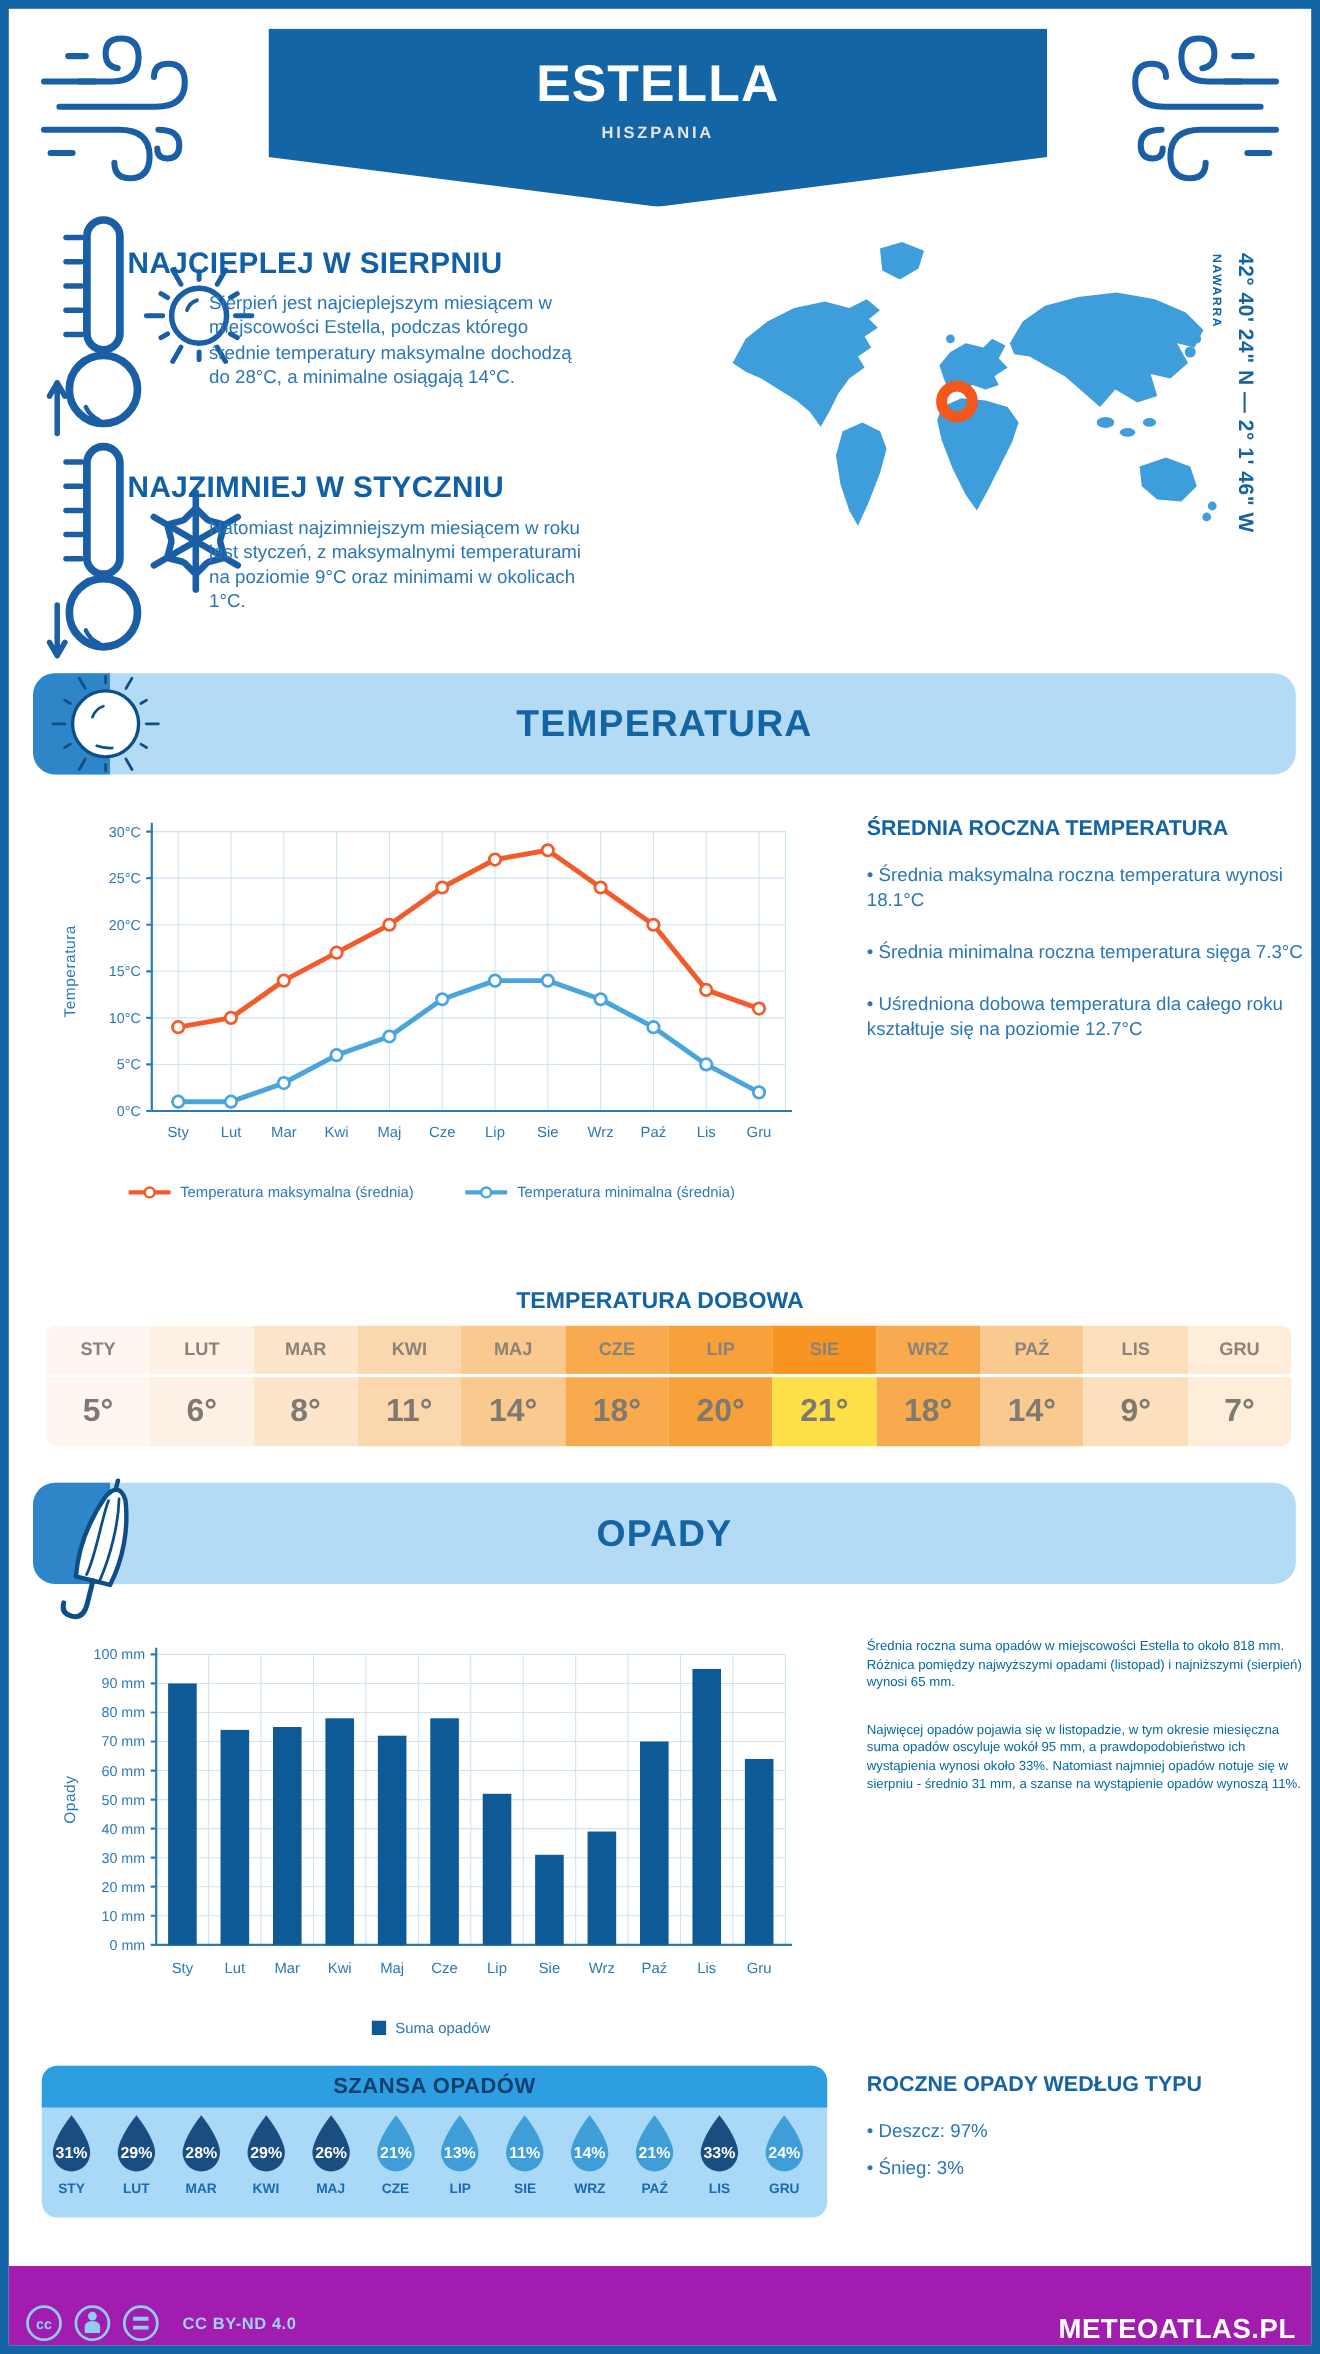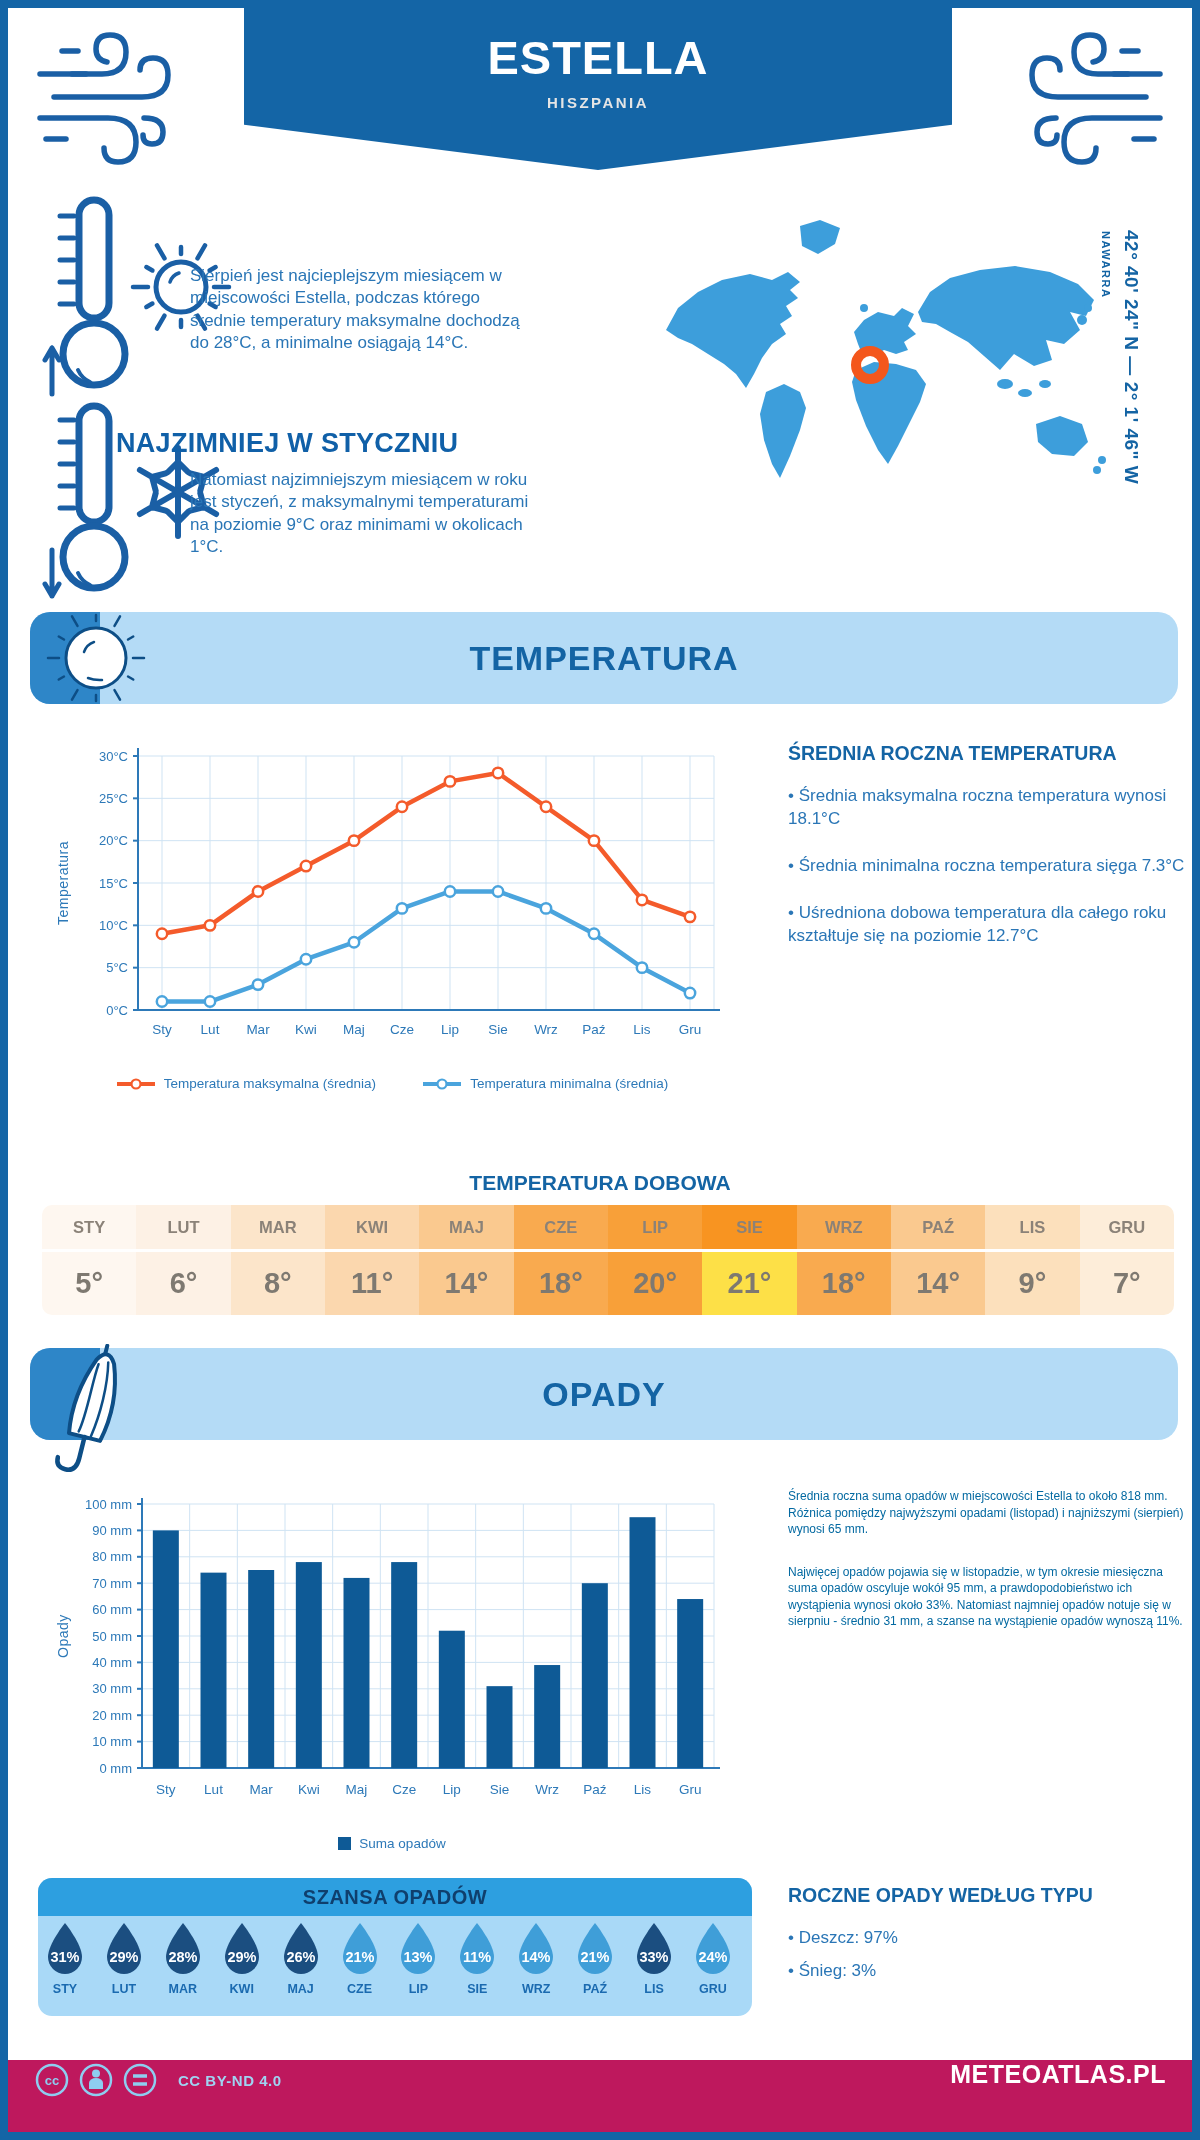--- a/index.html
+++ b/index.html
@@ -2,21 +2,21 @@
 <html><head>
 <meta charset="utf-8">
 <style>
   html,body{margin:0;padding:0;background:#e8e8e8;font-family:"Liberation Sans",sans-serif;}
   .page{position:relative;width:1200px;height:2140px;margin:0 auto;background:#fff;
         border:8px solid #1465a6;box-sizing:border-box;overflow:hidden;}
   .abs{position:absolute;}
   svg text{font-family:"Liberation Sans",sans-serif;}
 
   
-  .banner{left:236px;top:0;width:708px;height:162px;background:#1465a6;text-align:center;
+  .banner{left:236px;top:18px;width:708px;height:162px;background:#1465a6;text-align:center;
           clip-path:polygon(0 0,100% 0,100% 72%,50% 100%,0 72%);}
   .banner-title{margin:0;padding-top:22px;font-size:47px;font-weight:800;color:#fff;letter-spacing:1px;}
   .banner-sub{margin:0;padding-top:9px;font-size:15px;font-weight:600;color:#e5e5e5;letter-spacing:2.5px;}
   .wind-left{left:18px;top:10px;}
   .wind-right{right:18px;top:10px;transform:scaleX(-1);}
 
   
   .hl-title{font-size:27px;font-weight:800;color:#1060a8;letter-spacing:.3px;}
   .hl-text{font-size:17px;line-height:1.32;color:#2a76b6;}
   .t-warm-title{left:108px;top:194px;width:520px;}
@@ -68,22 +68,22 @@
 
   
   .chance{left:30px;top:1870px;width:714px;height:138px;background:#a9d9f7;border-radius:14px;}
   .chance .chead{height:38px;line-height:38px;background:#2d9fe0;border-radius:14px 14px 0 0;
                  text-align:center;font-size:20px;font-weight:800;color:#0f3f6d;letter-spacing:.5px;margin:0;}
   .drops{display:flex;justify-content:space-between;padding:5px 12px 0 0;}
   .drop{width:54px;text-align:center;}
   .drop .dm{font-size:12.5px;font-weight:700;color:#1a6ab0;margin-top:1px;}
 
   
-  .footer{left:0;right:0;bottom:0;height:72px;background:#be185d;display:flex;align-items:flex-start;
-          justify-content:space-between;padding:0 26px;}
+  .footer{left:0;right:0;bottom:0;height:72px;background:#a21caf;display:flex;align-items:flex-end;
+          justify-content:space-between;padding:0 14px;}
   .footer .lic{display:flex;align-items:center;gap:12px;}
   .footer .lic-text{font-size:15px;font-weight:700;color:#9fd3f2;letter-spacing:.5px;}
   .footer .site{font-size:25px;font-weight:800;color:#fff;letter-spacing:.5px;}
 </style>
 </head>
 <body>
 
 <div class="page">
 
   <svg class="abs wind-left" width="160" height="150" viewBox="0 0 160 150">
@@ -133,20 +133,21 @@
       <line x1="55" y1="90" x2="55" y2="97" stroke="#1a5fa5" stroke-width="4.5" stroke-linecap="round"></line>
       <line x1="38.50000000000001" y1="85.57883832488648" x2="31.00000000000001" y2="98.56921938165306" stroke="#1a5fa5" stroke-width="4.5" stroke-linecap="round"></line>
       <line x1="26.421161675113524" y1="73.5" x2="20.35898384862245" y2="77" stroke="#1a5fa5" stroke-width="4.5" stroke-linecap="round"></line>
       <line x1="22" y1="57.00000000000001" x2="7" y2="57.00000000000001" stroke="#1a5fa5" stroke-width="4.5" stroke-linecap="round"></line>
       <line x1="26.42116167511352" y1="40.500000000000014" x2="20.358983848622444" y2="37.000000000000014" stroke="#1a5fa5" stroke-width="4.5" stroke-linecap="round"></line>
       <line x1="38.499999999999986" y1="28.421161675113535" x2="30.99999999999998" y2="15.430780618346958" stroke="#1a5fa5" stroke-width="4.5" stroke-linecap="round"></line>
       <line x1="54.99999999999999" y1="24" x2="54.99999999999999" y2="17" stroke="#1a5fa5" stroke-width="4.5" stroke-linecap="round"></line>
       <line x1="71.5" y1="28.421161675113527" x2="79" y2="15.430780618346944" stroke="#1a5fa5" stroke-width="4.5" stroke-linecap="round"></line>
       <line x1="83.57883832488646" y1="40.499999999999986" x2="89.64101615137753" y2="36.999999999999986" stroke="#1a5fa5" stroke-width="4.5" stroke-linecap="round"></line>
     </svg>
+  <h2 class="abs hl-title t-warm-title">NAJCIEPLEJ W SIERPNIU</h2>
   <p class="abs hl-text t-warm-text">Sierpień jest najcieplejszym miesiącem w miejscowości Estella, podczas którego średnie temperatury maksymalne dochodzą do 28°C, a minimalne osiągają 14°C.</p>
 
   <svg class="abs" style="left:34px;top:392px" width="100" height="212" viewBox="0 0 100 212">
     <g fill="none" stroke="#1a5fa5" stroke-linecap="round">
       <rect x="37" y="6" width="30" height="116" rx="15" stroke-width="7"></rect>
       <circle cx="52" cy="157" r="31" fill="#fff" stroke-width="7"></circle>
       <path d="M36 173 a24 24 0 0 0 12 12" stroke-width="4"></path>
       <path d="M18 20 h14 M18 42 h14 M18 64 h14 M18 86 h14 M18 108 h14" stroke-width="5"></path>
       <path d="M10 150 V196 M10 196 l-7 -12 M10 196 l7 -12" stroke-width="5"></path>
     </g>

